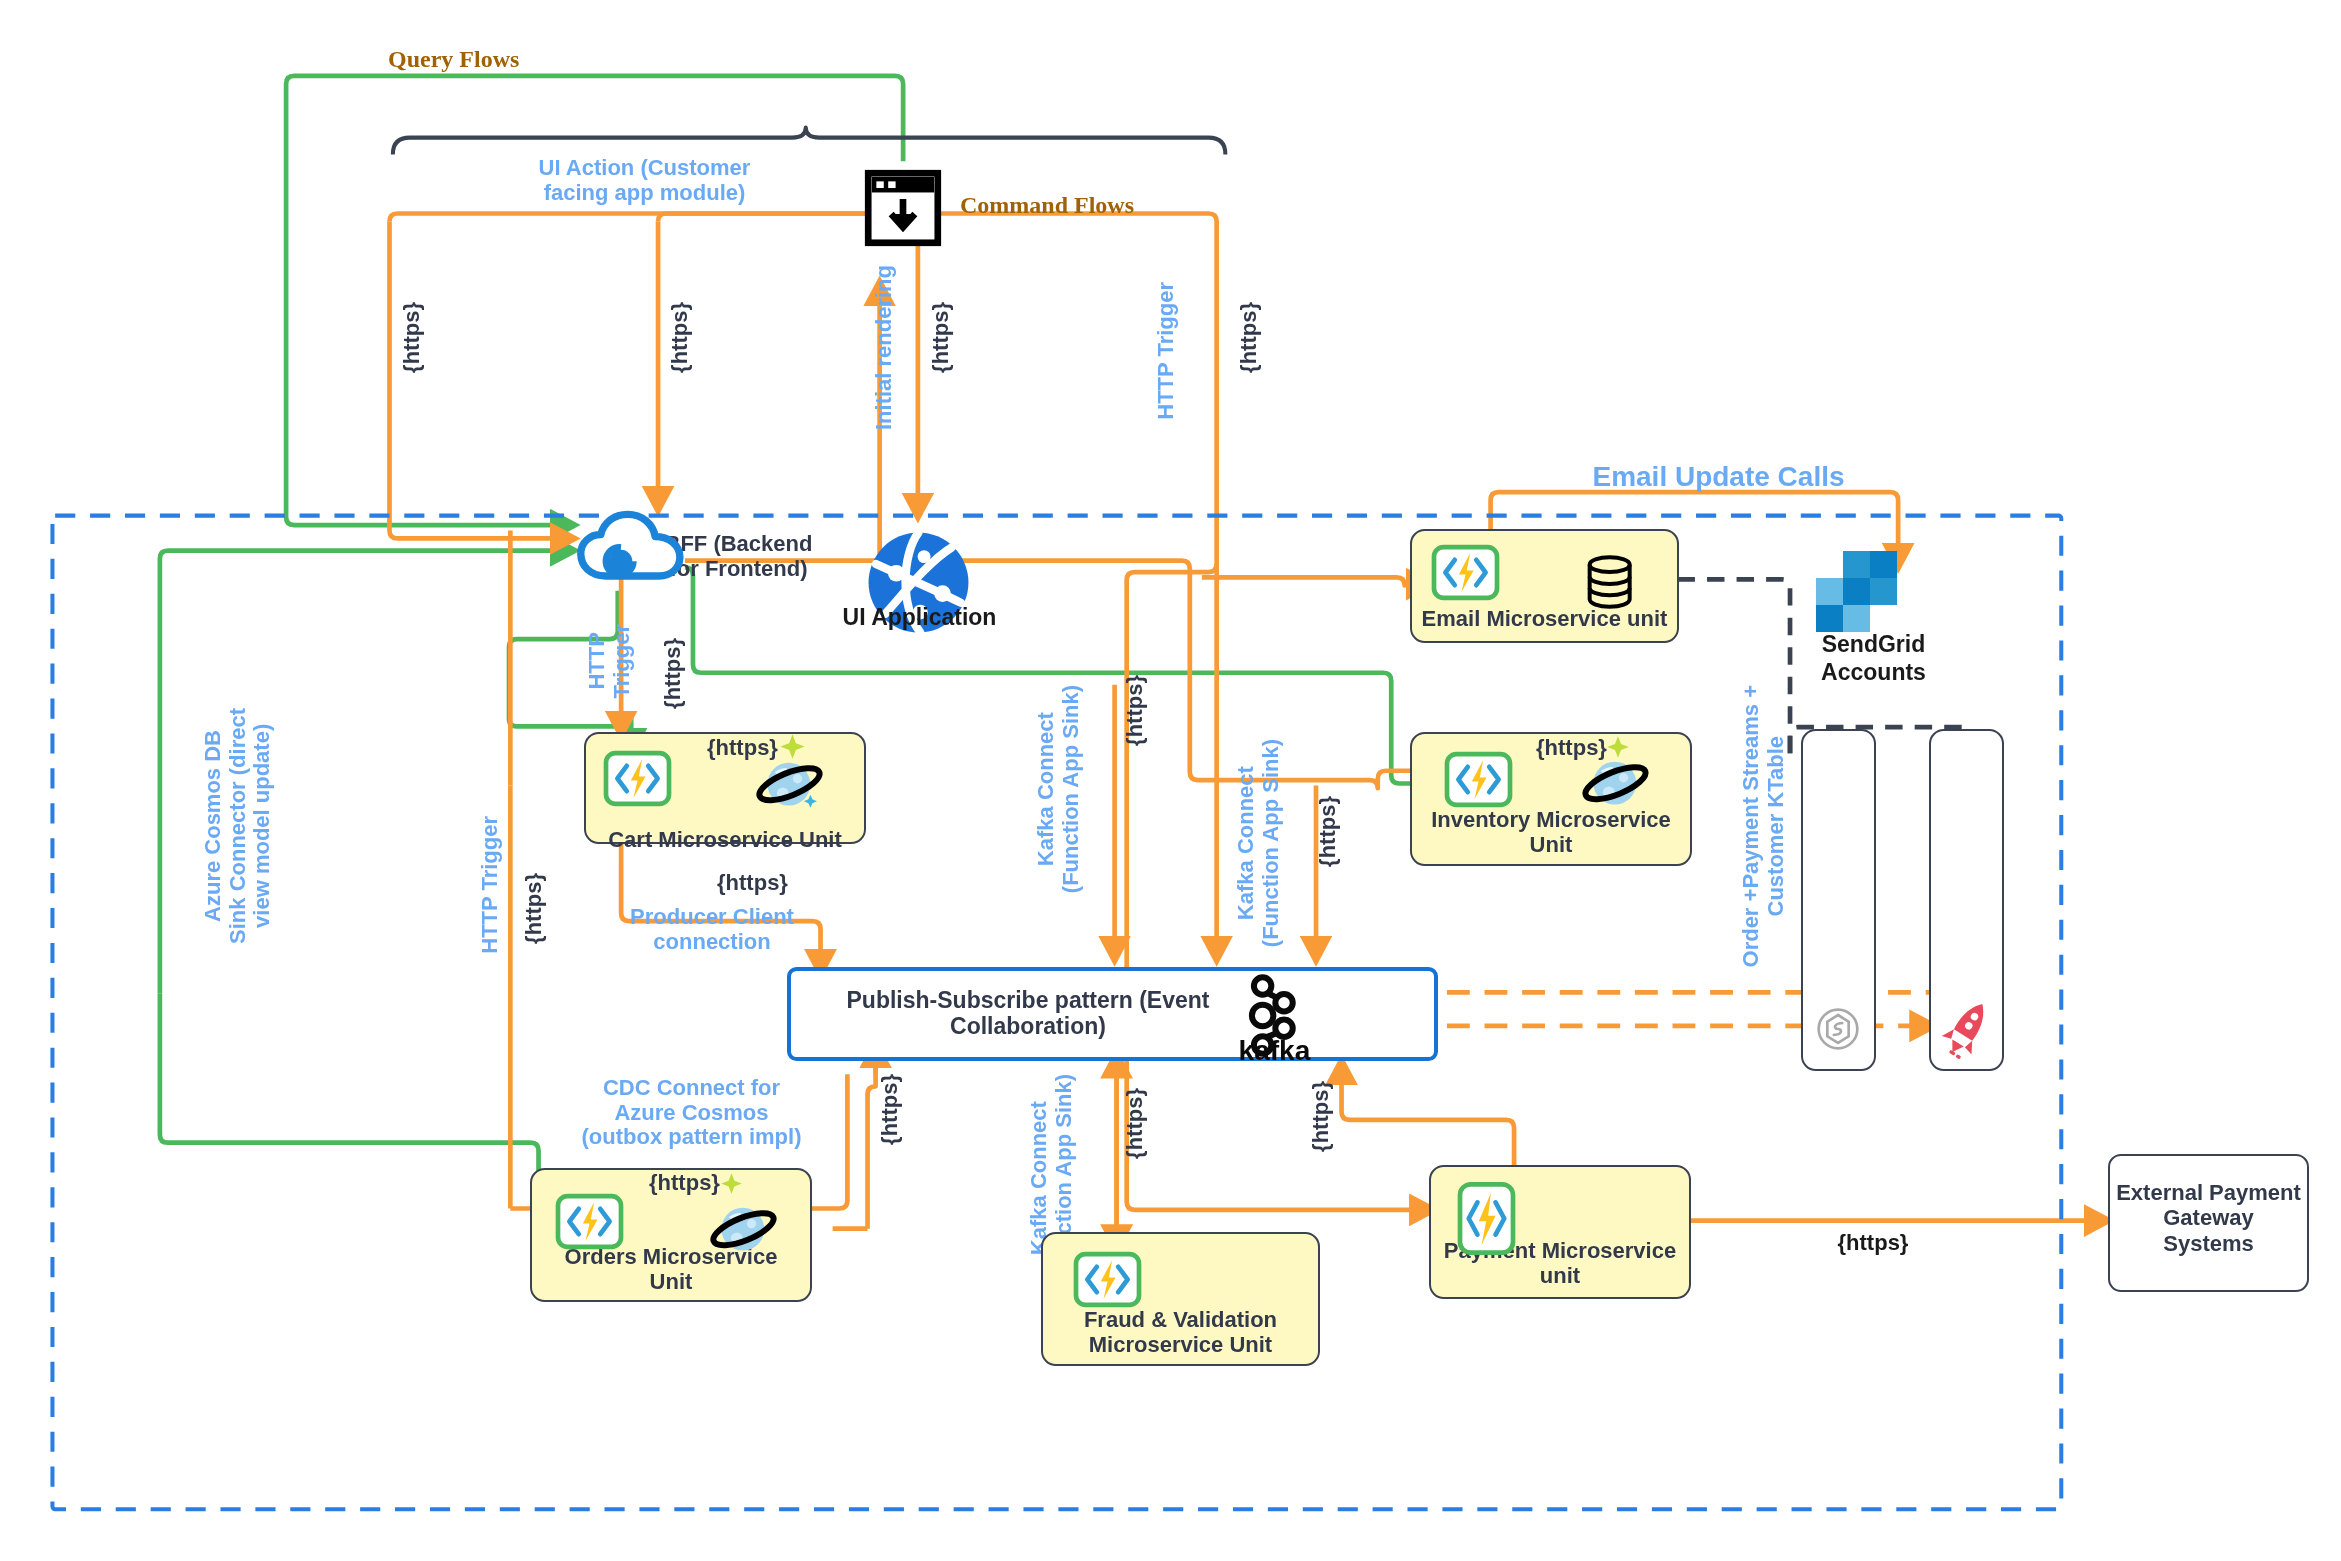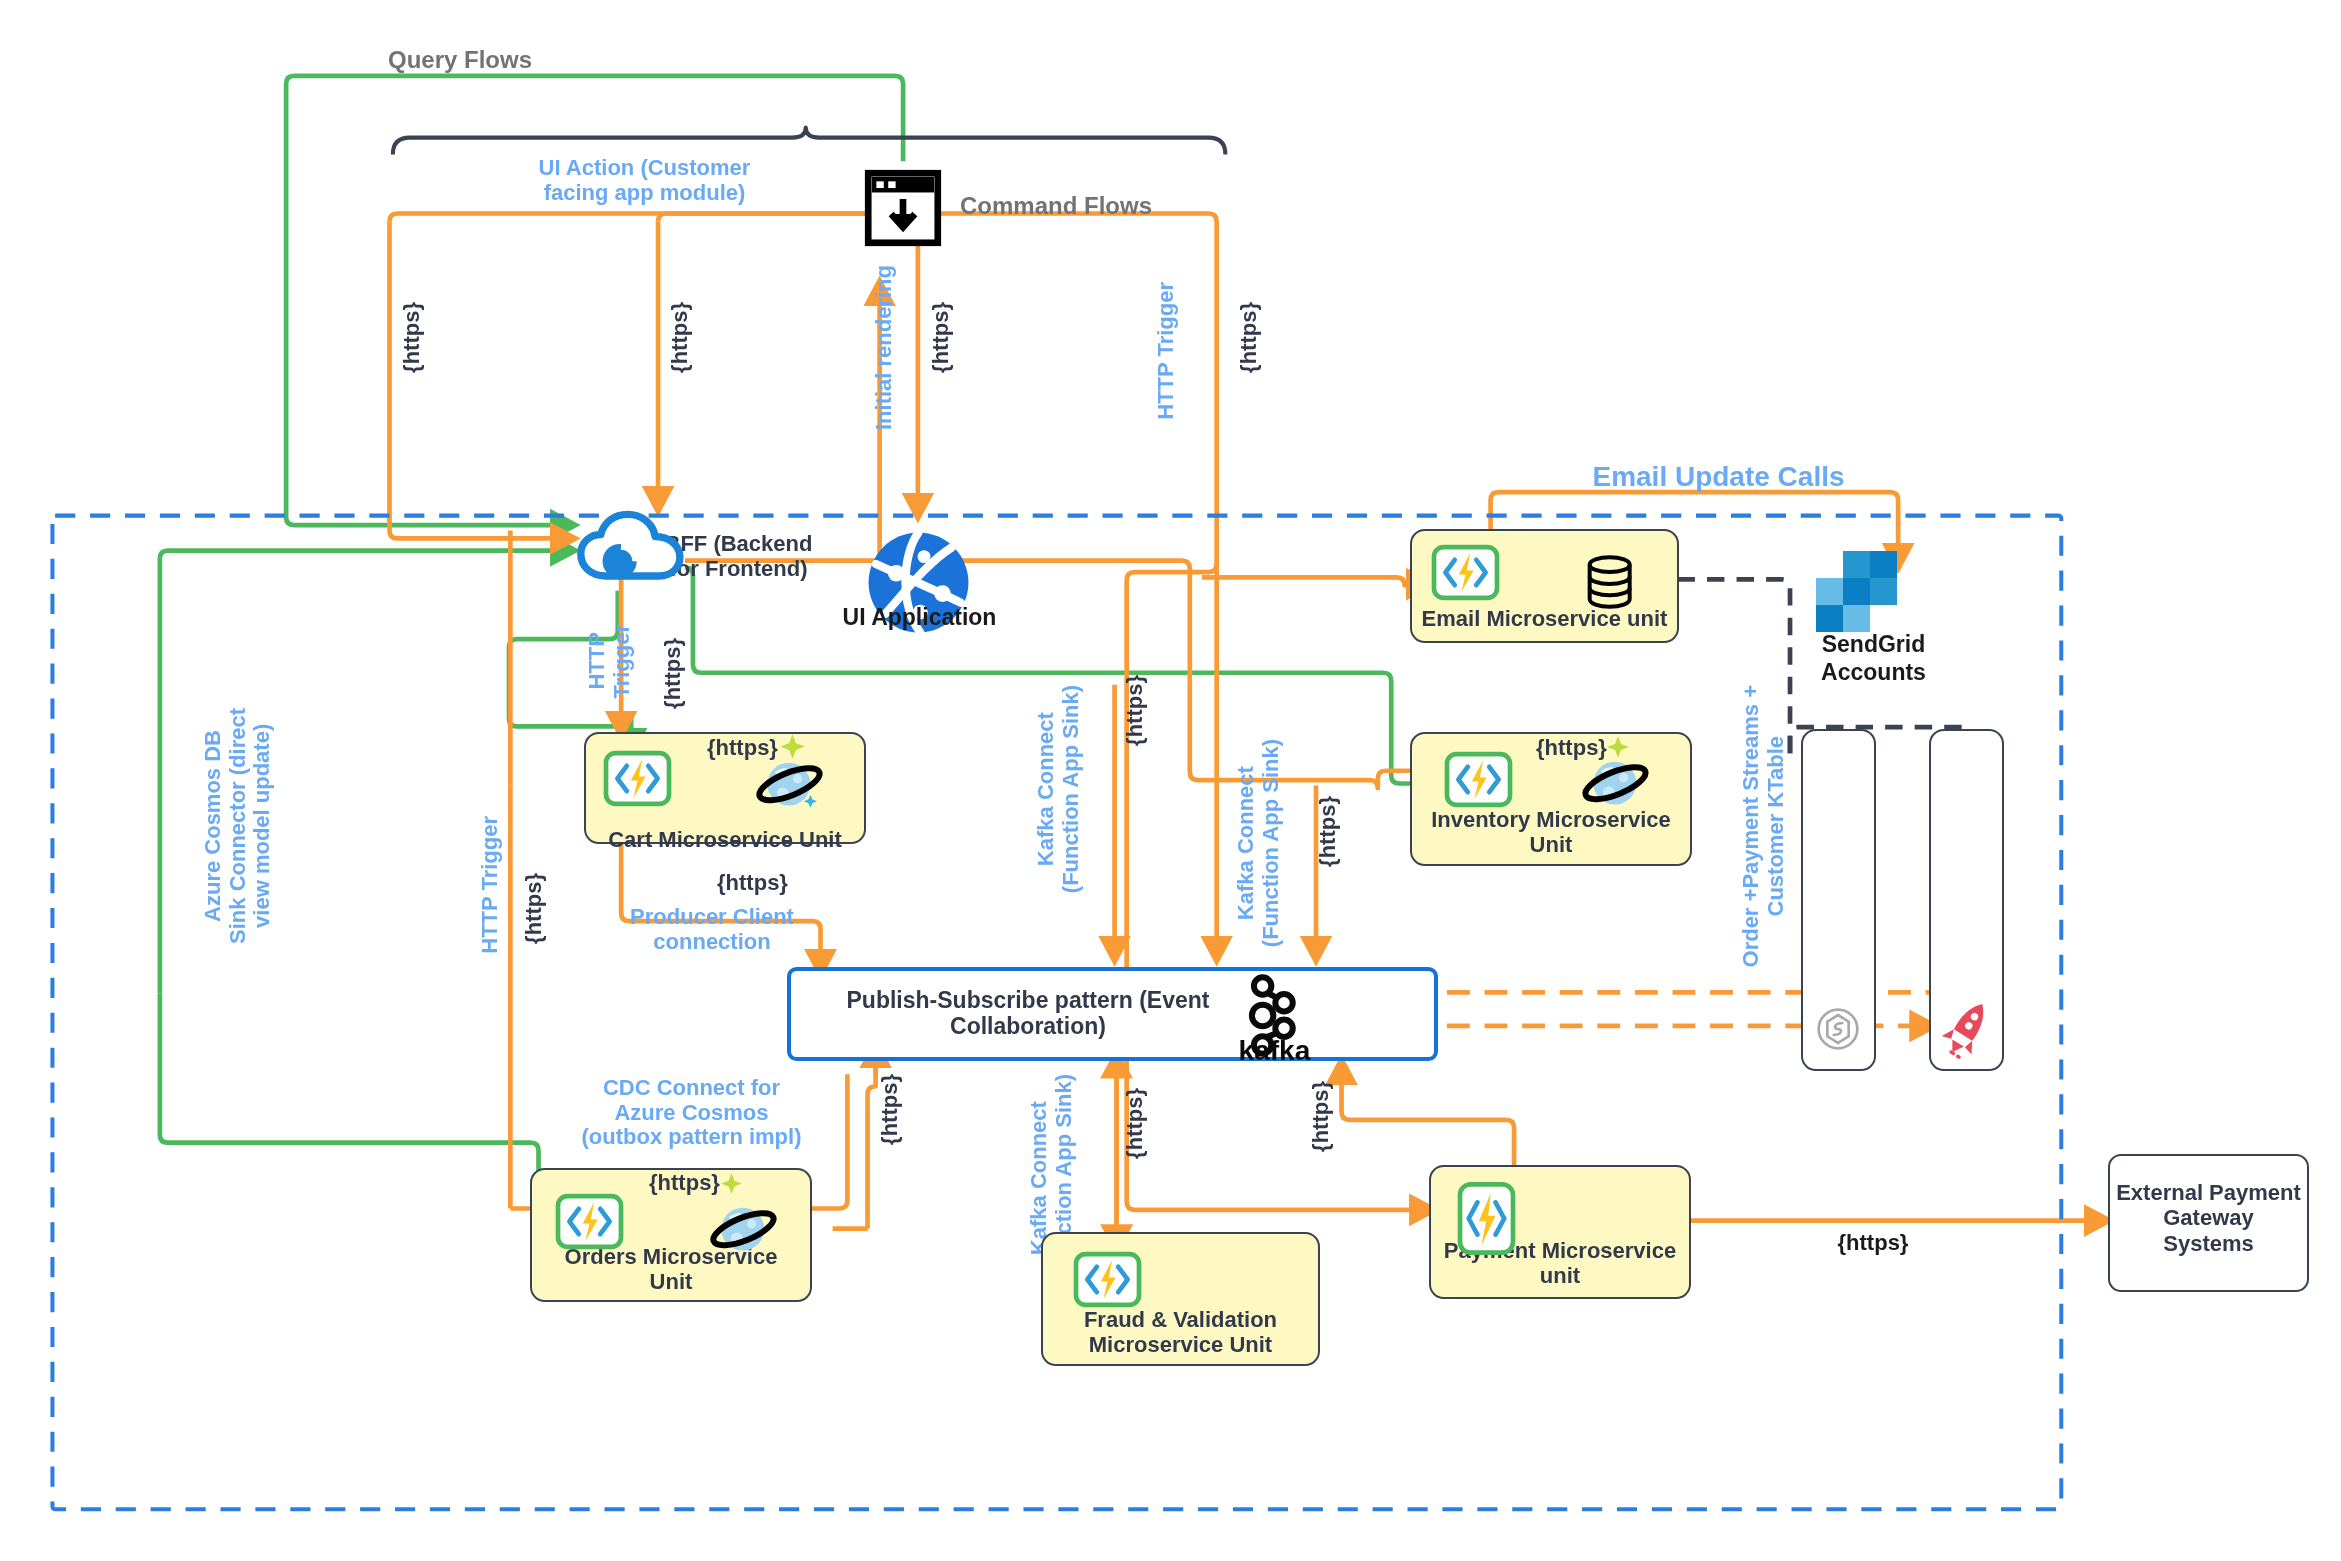--- a/index.html
+++ b/index.html
@@ -9,21 +9,21 @@
   .node{position:absolute;box-sizing:border-box;}
   .unitbox{border:2px solid #3b4352;border-radius:14.8px;background:#fef9c3;}
   .unit-title{position:absolute;left:0;right:0;text-align:center;color:#32394a;
       font-weight:bold;line-height:1.15;}
   .lbl{position:absolute;color:#6aa9f4;font-weight:bold;line-height:1.12;text-align:center;}
   .lbl.dark{color:#32394a;}
   .vlbl{position:absolute;color:#6aa9f4;font-weight:bold;line-height:1.12;text-align:center;
       writing-mode:vertical-rl;transform:rotate(180deg);white-space:pre;}
   .vlbl.dark{color:#32394a;}
   .plain{position:absolute;color:#1a1a1a;font-weight:bold;text-align:center;line-height:1.2;}
-  .hdr{position:absolute;color:#737373;font-weight:bold;}
+  .hdr{position:absolute;color:#a16207;font-weight:bold;font-family:Liberation Serif, serif;}
   .iconwrap{position:absolute;}
   svg.ic{display:block;overflow:visible;}
 </style>
 </head>
 <body>
 
 <div id="stage">
 
   <svg id="edges" viewBox="0 0 3488 2325">
     <defs>

